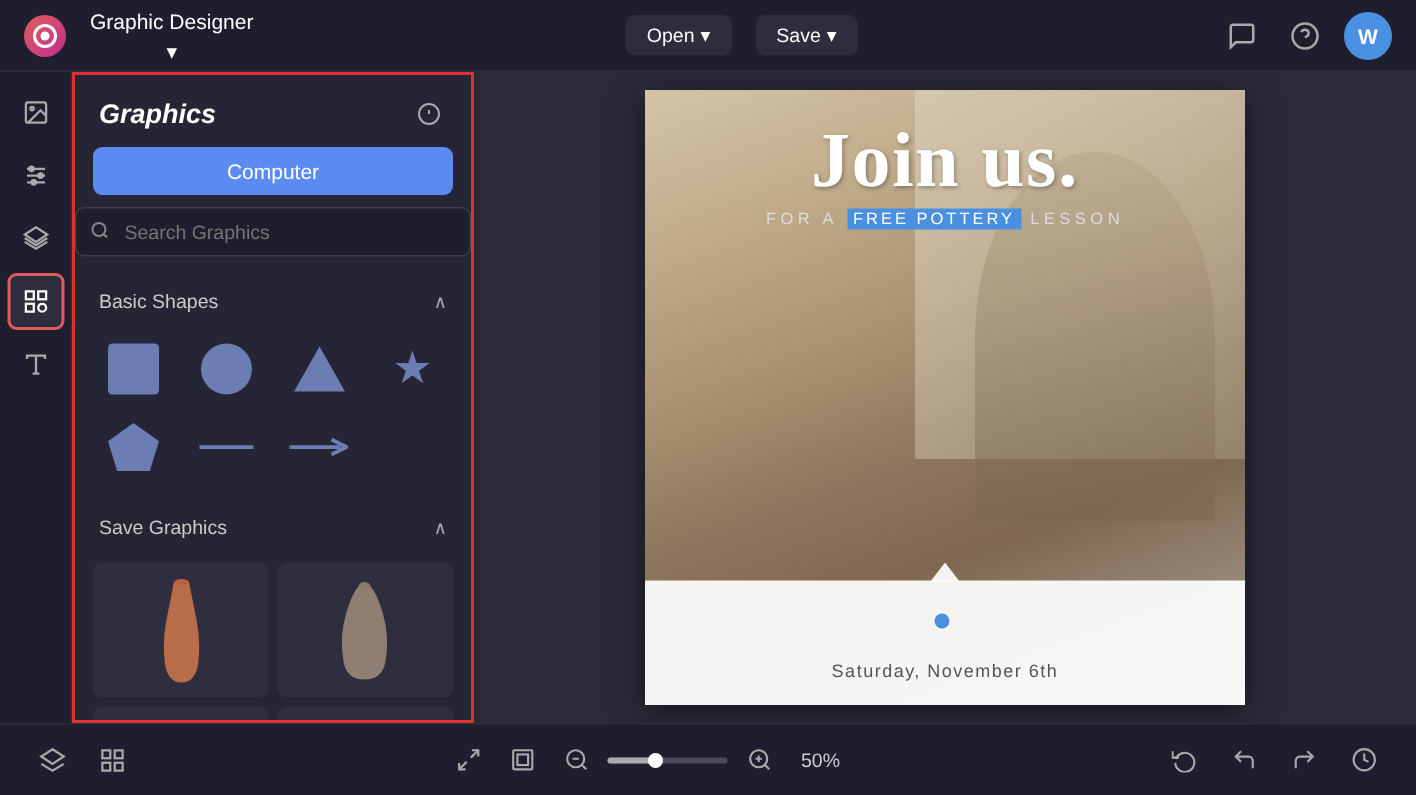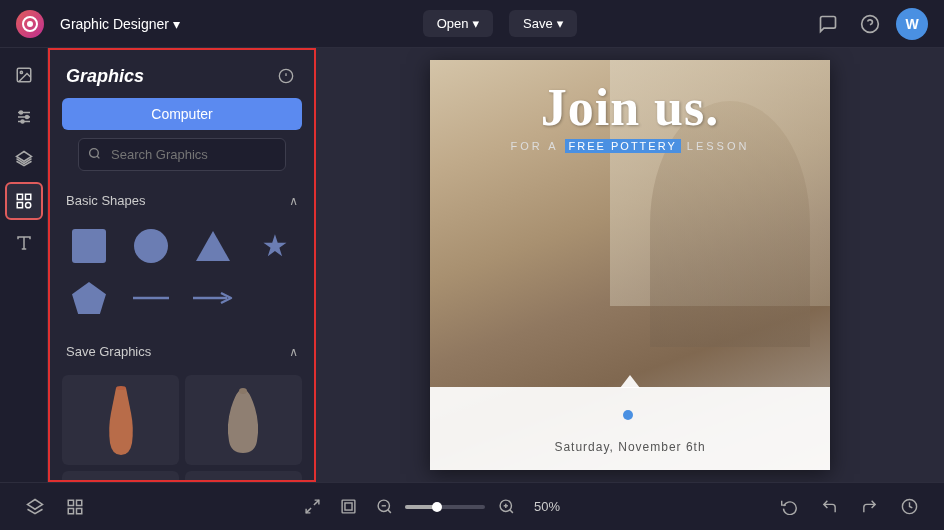--- a/index.html
+++ b/index.html
@@ -45,20 +45,21 @@
       display: flex;
       align-items: center;
       gap: 4px;
       background: none;
       border: none;
       color: #fff;
       font-size: 14px;
       cursor: pointer;
       padding: 4px 8px;
       border-radius: 4px;
+      flex-direction: column;
     }
     .header-center {
       display: flex;
       align-items: center;
       gap: 16px;
     }
     .header-btn {
       display: flex;
       align-items: center;
       gap: 4px;
@@ -185,21 +186,21 @@
       background: #5b8af0;
       border: none;
       border-radius: 6px;
       color: #fff;
       font-size: 14px;
       cursor: pointer;
       text-align: center;
     }
 
     .search-container {
-      margin: 0 28px 14px;
+      margin: 0 0 14px;
       position: relative;
     }
     .search-input {
       width: 100%;
       padding: 8px 12px 8px 32px;
       background: #1e1e2e;
       border: 1px solid #3d3d4d;
       border-radius: 6px;
       color: #ccc;
       font-size: 13px;

